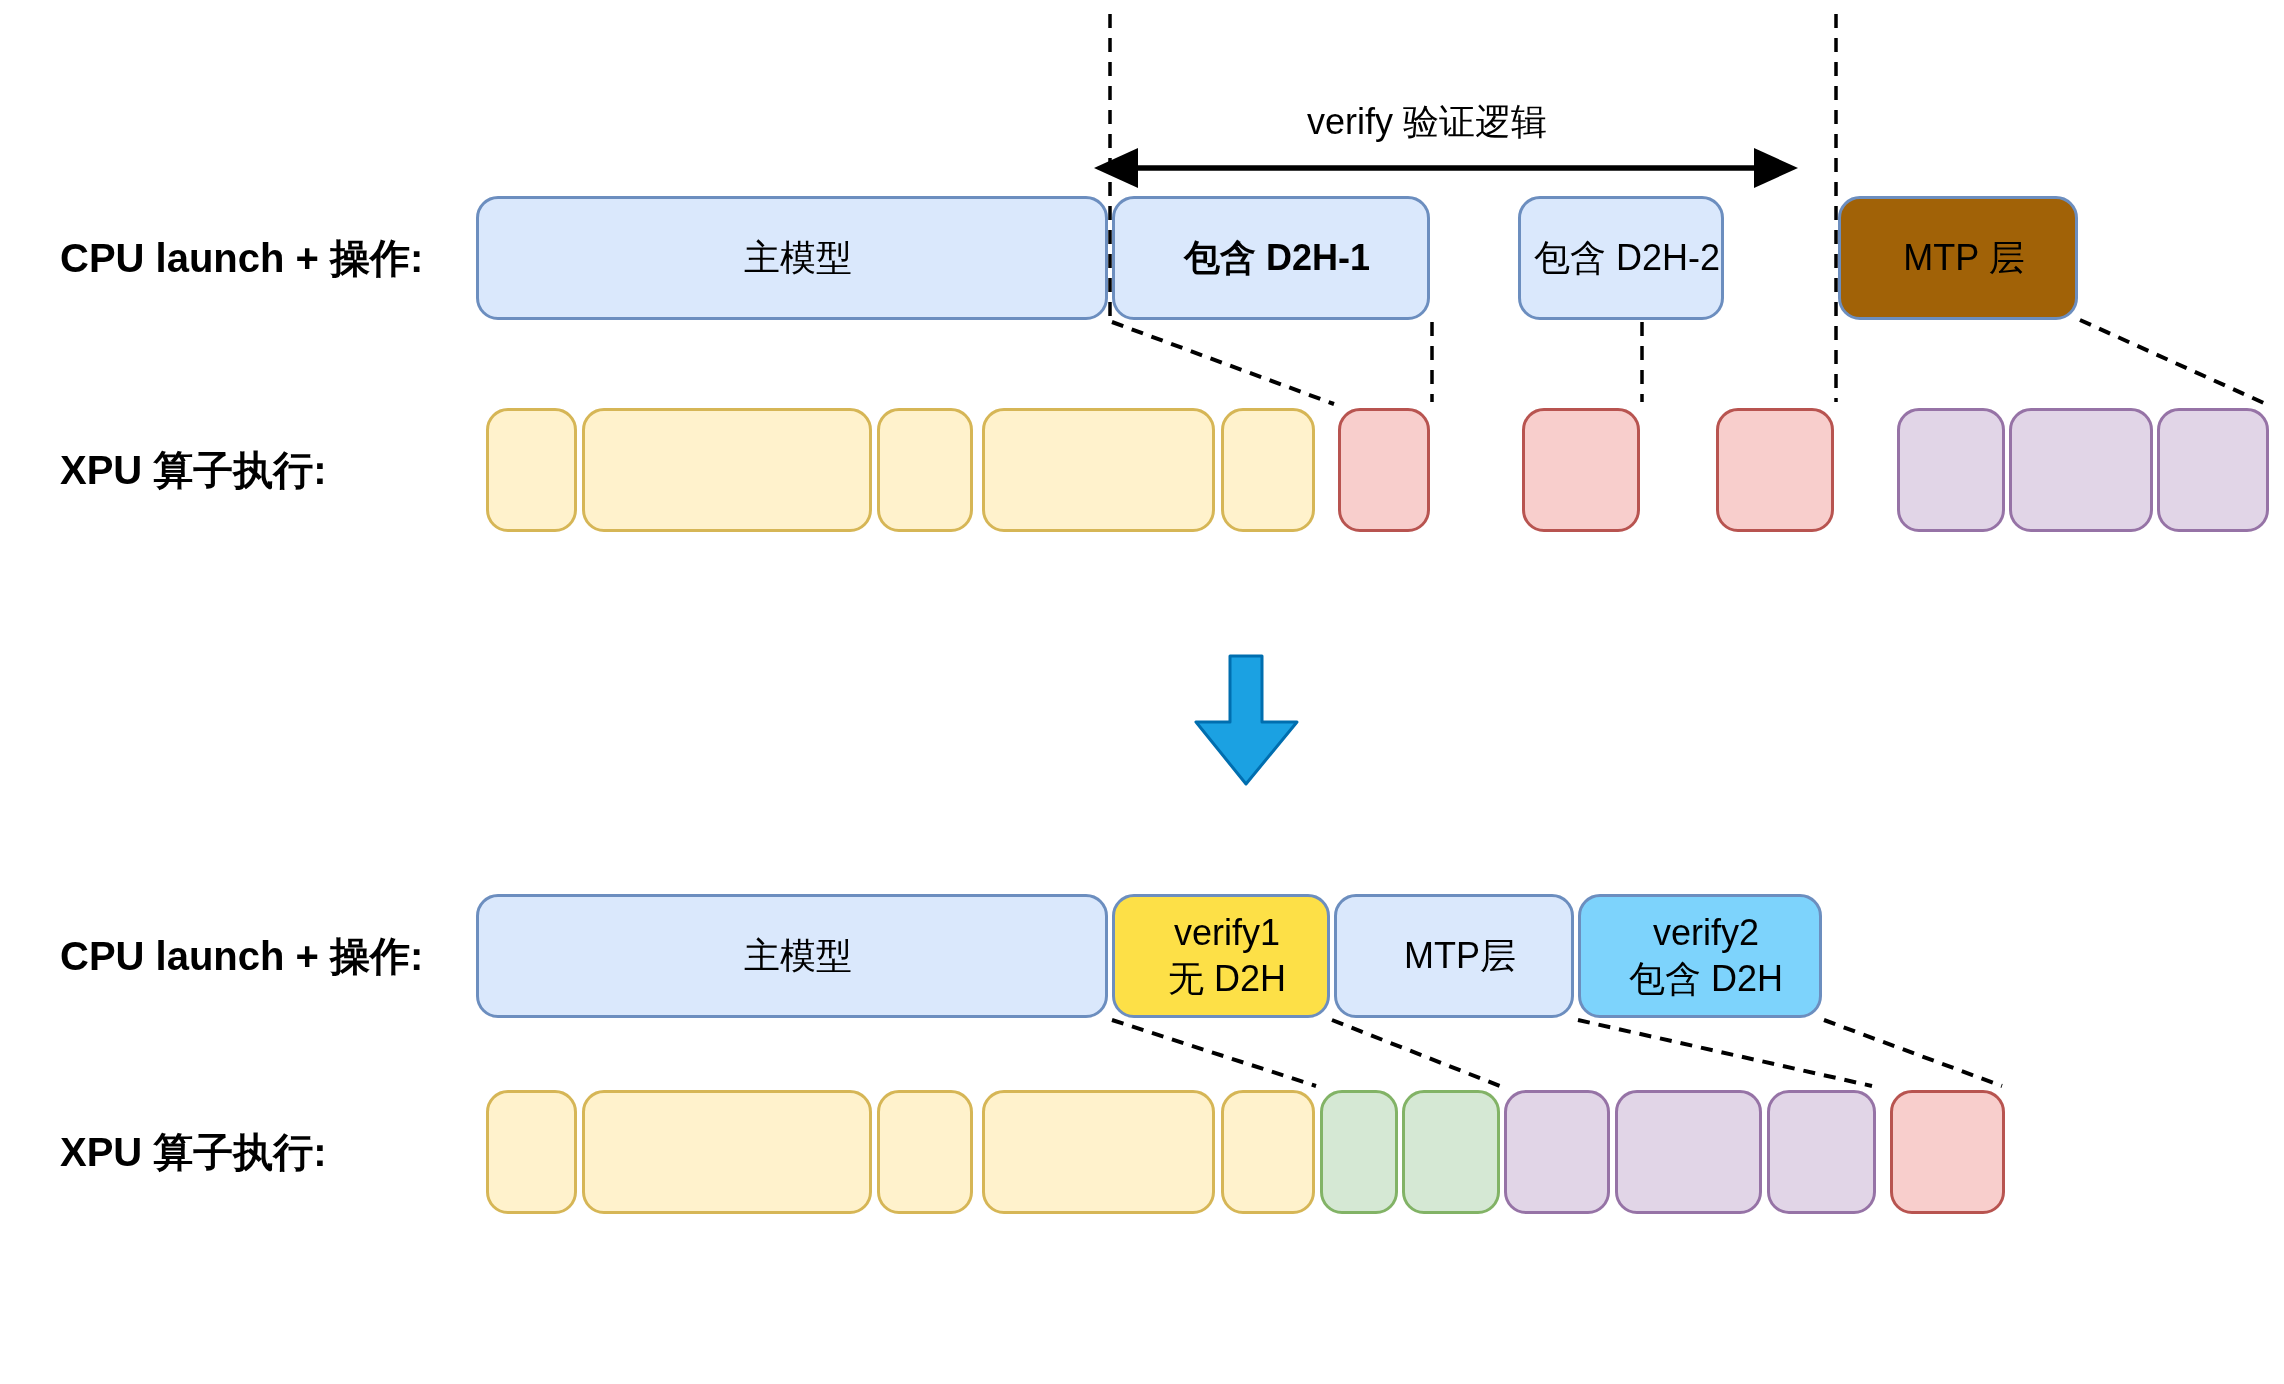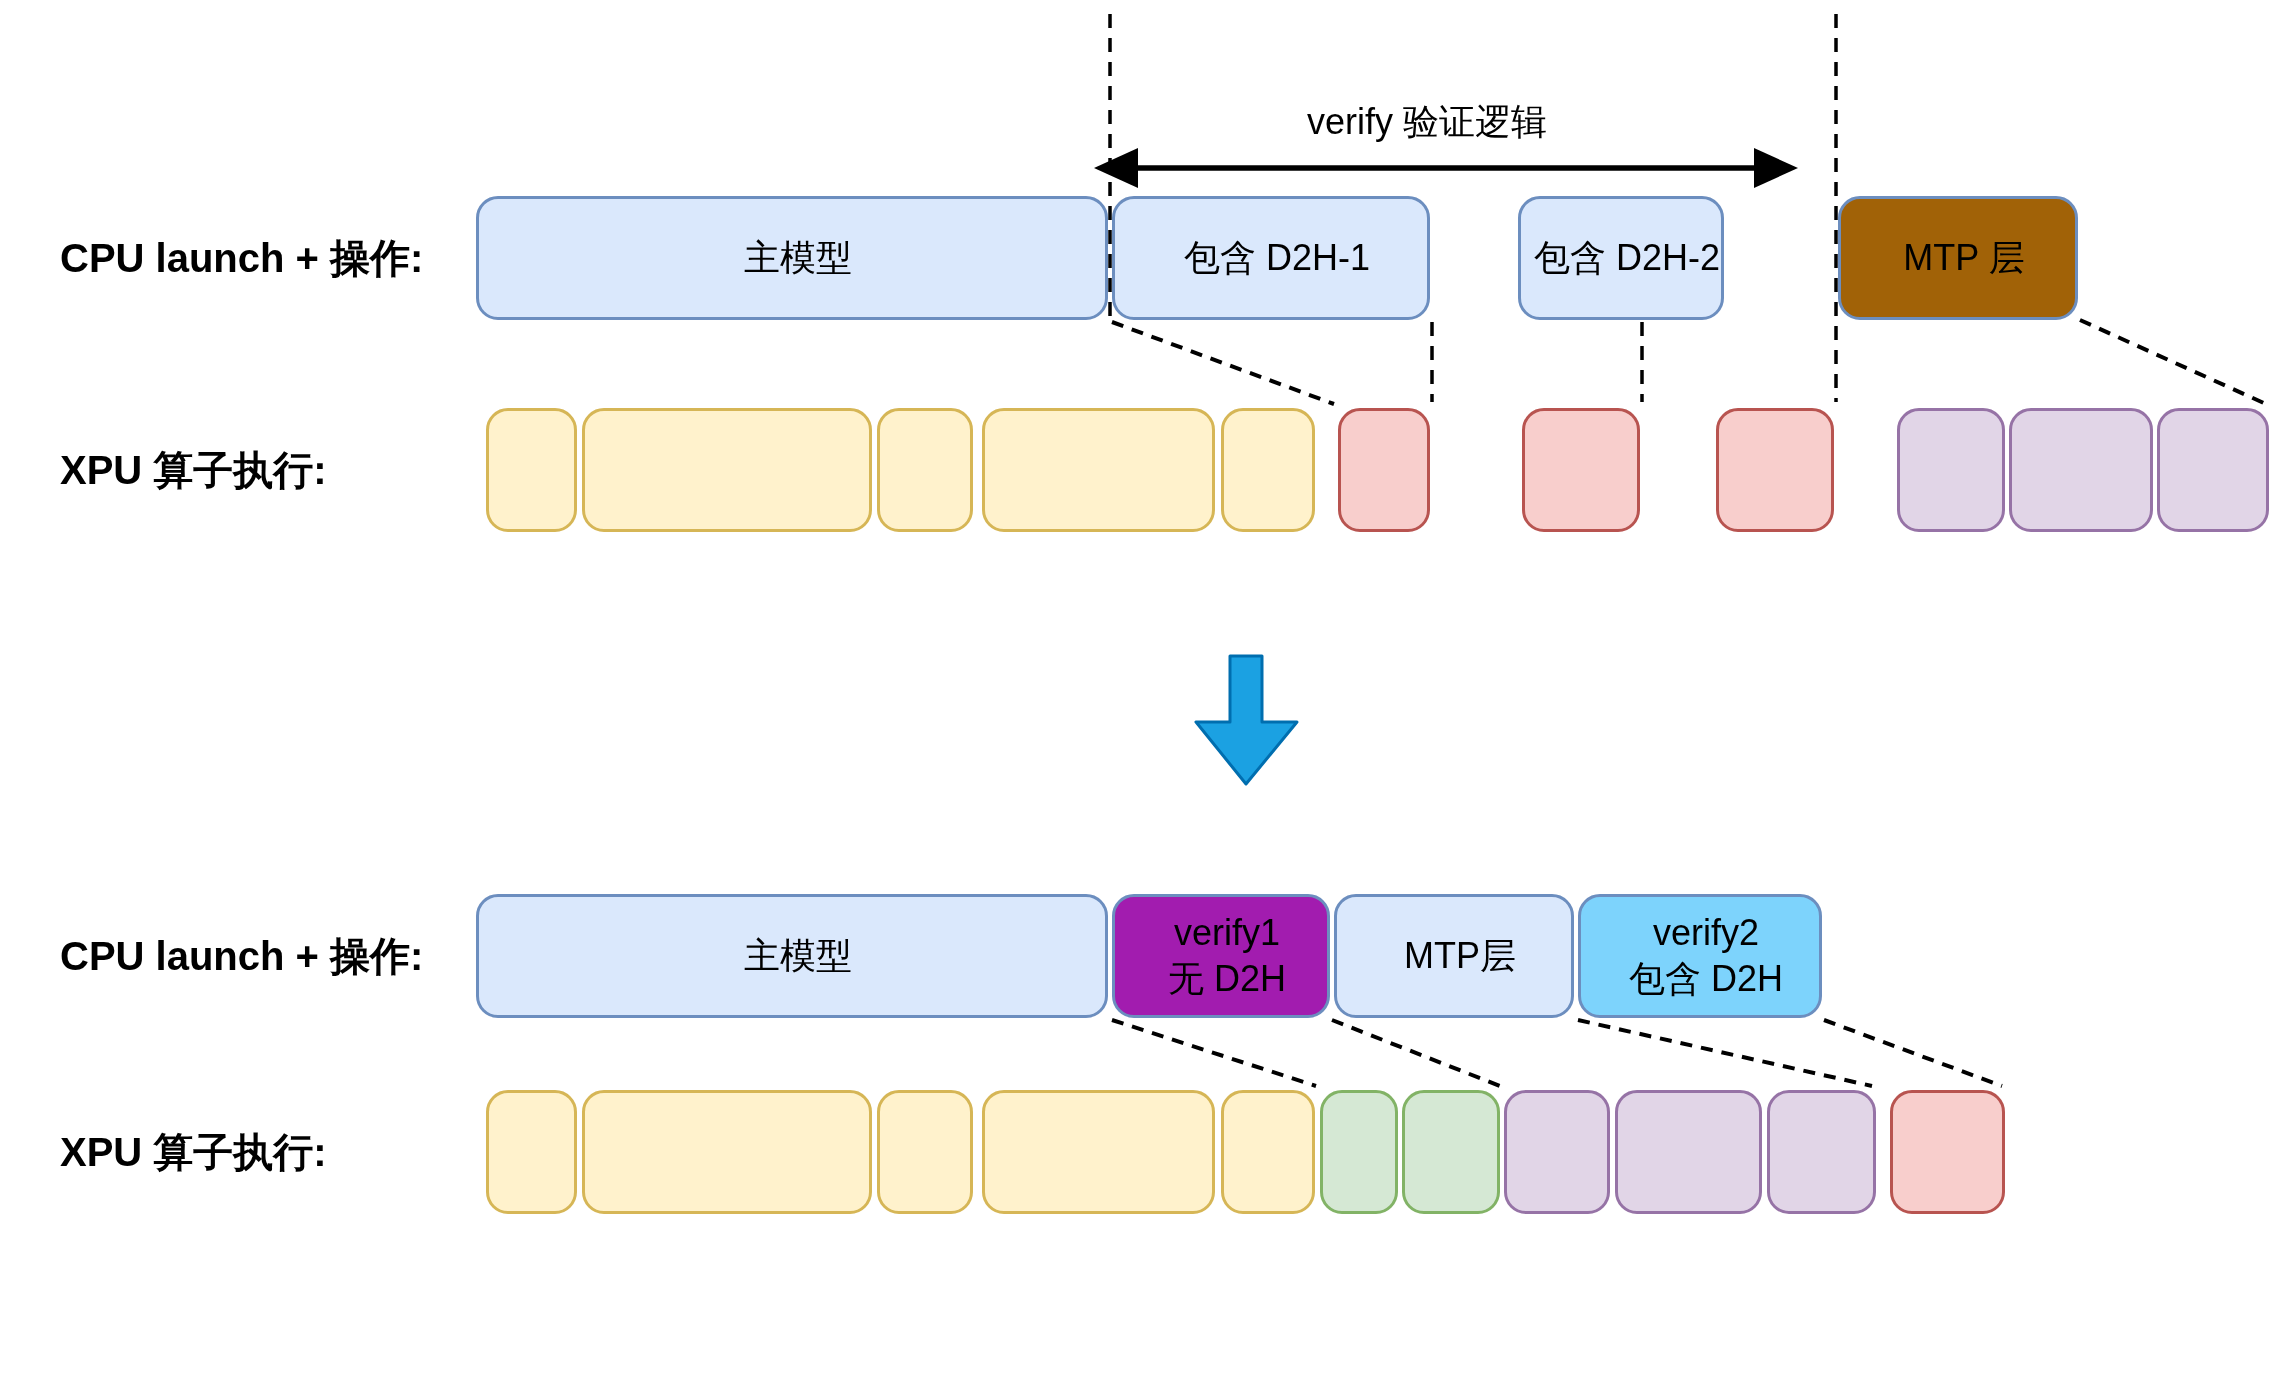--- a/index.html
+++ b/index.html
@@ -115,21 +115,21 @@
   <div class="side-label side-label-top-xpu">XPU 算子执行:</div>
   <div class="side-label side-label-bot-cpu">CPU launch + 操作:</div>
   <div class="side-label side-label-bot-xpu">XPU 算子执行:</div>
 
   <div class="annotation" id="verify-annotation">verify 验证逻辑</div>
 
   <div class="row row-top-cpu" id="top-cpu-row">
       <div class="box" style="left: 476px; width: 632px; background: rgb(218, 232, 252); border-color: rgb(108, 142, 191);">
         <div class="box-label">主模型</div>
       </div>
-      <div class="box" style="left: 1112px; width: 318px; background: rgb(218, 232, 252); border-color: rgb(108, 142, 191);">
+      <div class="box" style="left: 1112px; width: 318px; background: rgb(218, 232, 252); border-color: rgb(108, 142, 191); font-weight: bold;">
         <div class="box-label">包含 D2H-1</div>
       </div>
       <div class="box" style="left: 1518px; width: 206px; background: rgb(218, 232, 252); border-color: rgb(108, 142, 191);">
         <div class="box-label">包含 D2H-2</div>
       </div>
       <div class="box" style="left: 1838px; width: 240px; background: #a16207; border-color: rgb(108, 142, 191);">
         <div class="box-label">MTP 层</div>
       </div>
     </div>
   <div class="row row-top-xpu" id="top-xpu-row">
@@ -142,21 +142,21 @@
       <div class="box" style="left: 1522px; width: 118px; background: rgb(248, 206, 204); border-color: rgb(184, 84, 80);"></div>
       <div class="box" style="left: 1716px; width: 118px; background: rgb(248, 206, 204); border-color: rgb(184, 84, 80);"></div>
       <div class="box" style="left: 1897px; width: 108px; background: rgb(225, 213, 231); border-color: rgb(150, 115, 166);"></div>
       <div class="box" style="left: 2009px; width: 144px; background: rgb(225, 213, 231); border-color: rgb(150, 115, 166);"></div>
       <div class="box" style="left: 2157px; width: 112px; background: rgb(225, 213, 231); border-color: rgb(150, 115, 166);"></div>
     </div>
   <div class="row row-bot-cpu" id="bot-cpu-row">
       <div class="box" style="left: 476px; width: 632px; background: rgb(218, 232, 252); border-color: rgb(108, 142, 191);">
         <div class="box-label">主模型</div>
       </div>
-      <div class="box" style="left: 1112px; width: 218px; background: #a21caf; border-color: rgb(108, 142, 191);">
+      <div class="box" style="left: 1112px; width: 218px; background: #fde047; border-color: rgb(108, 142, 191);">
         <div class="box-label">verify1</div>
         <div class="box-label">无 D2H</div>
       </div>
       <div class="box" style="left: 1334px; width: 240px; background: rgb(218, 232, 252); border-color: rgb(108, 142, 191);">
         <div class="box-label">MTP层</div>
       </div>
       <div class="box" style="left: 1578px; width: 244px; background: #7dd3fc; border-color: rgb(108, 142, 191);">
         <div class="box-label">verify2</div>
         <div class="box-label">包含 D2H</div>
       </div>

